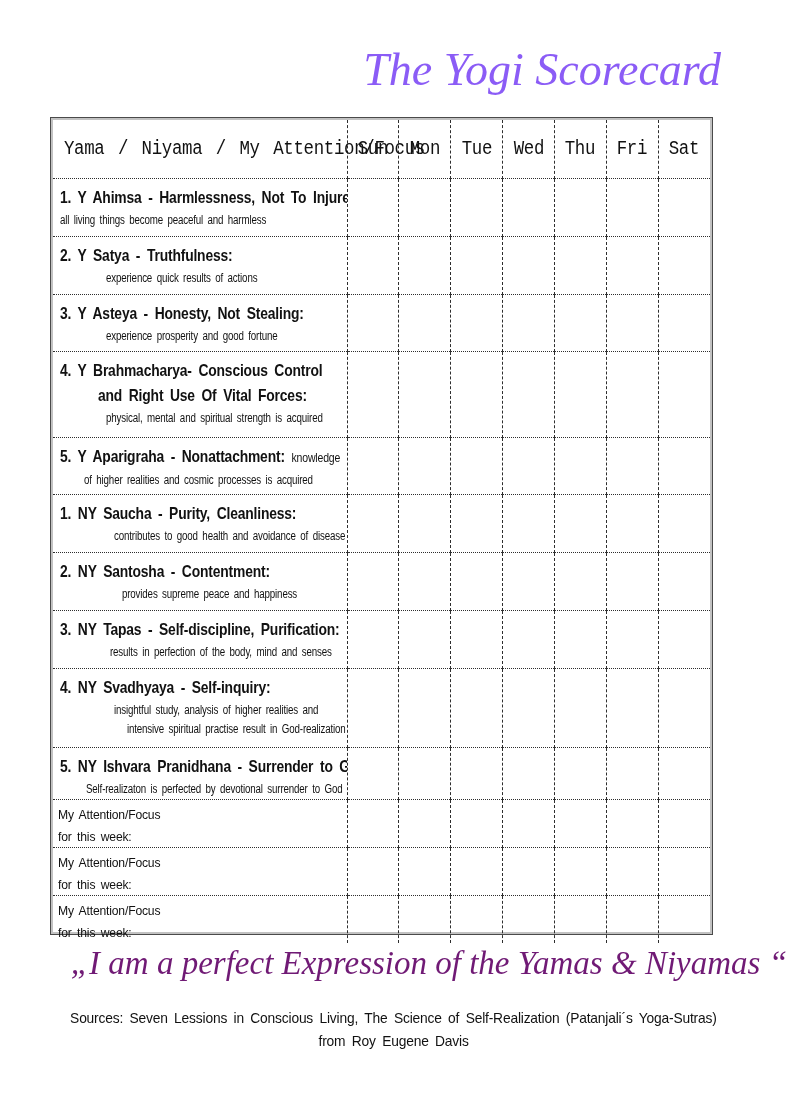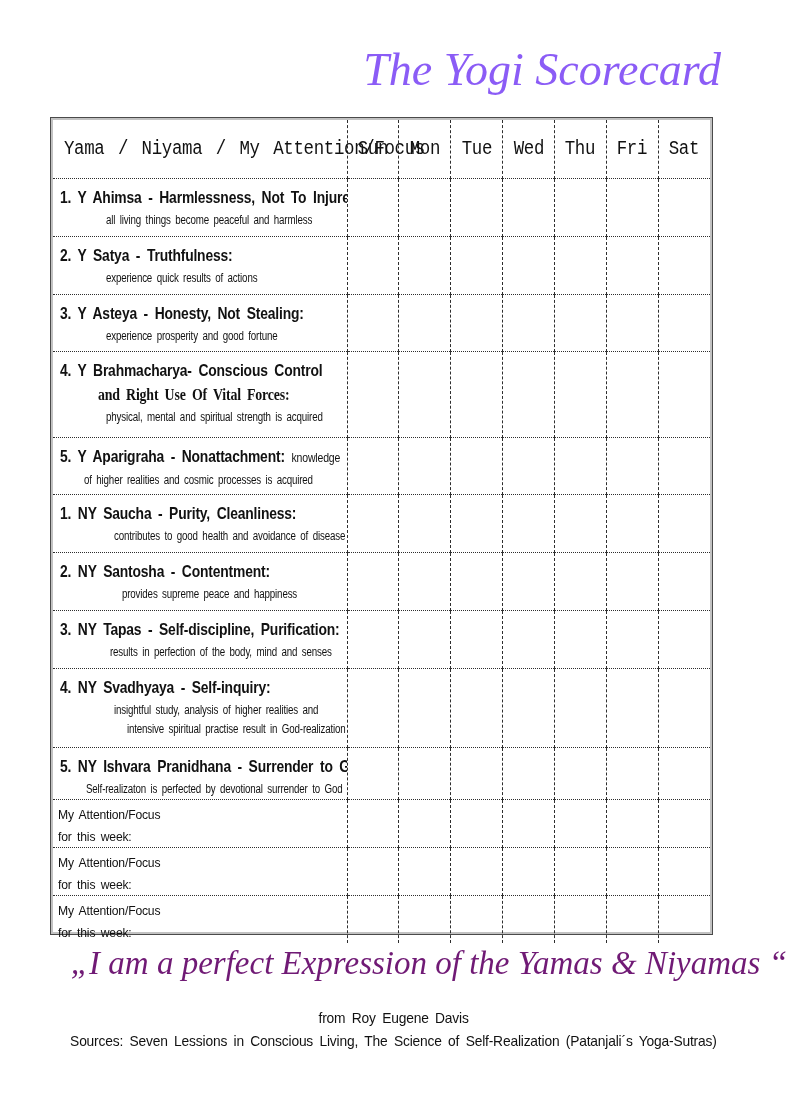--- a/index.html
+++ b/index.html
@@ -138,21 +138,21 @@
             <th class="day-head"><span class="sc">Wed</span></th>
             <th class="day-head"><span class="sc">Thu</span></th>
             <th class="day-head"><span class="sc">Fri</span></th>
             <th class="day-head"><span class="sc">Sat</span></th>
           </tr>
         </thead>
         <tbody id="rows-body">
             <tr style="height: 58px;">
               <td class="label-cell">
                 <div class="t-line"><span class="sc"><span>1. Y Ahimsa - Harmlessness, Not To Injure:</span></span></div>
-                <div class="s-line" style="margin-left: 46px;"><span class="sc">all living things become peaceful and harmless</span></div>
+                <div class="s-line" style=""><span class="sc">all living things become peaceful and harmless</span></div>
               </td>
               <td class="day-cell"></td>
               <td class="day-cell"></td>
               <td class="day-cell"></td>
               <td class="day-cell"></td>
               <td class="day-cell"></td>
               <td class="day-cell"></td>
               <td class="day-cell"></td>
             </tr>
             <tr style="height: 58px;">
@@ -177,21 +177,21 @@
               <td class="day-cell"></td>
               <td class="day-cell"></td>
               <td class="day-cell"></td>
               <td class="day-cell"></td>
               <td class="day-cell"></td>
               <td class="day-cell"></td>
             </tr>
             <tr style="height: 86px;">
               <td class="label-cell">
                 <div class="t-line"><span class="sc"><span>4. Y Brahmacharya- Conscious Control</span></span></div>
-                <div class="t-line" style="margin-left: 38px; font-family: Liberation Serif, serif;"><span class="sc">and Right Use Of Vital Forces:</span></div>
+                <div class="t-line" style="margin-left: 38px;"><span class="sc">and Right Use Of Vital Forces:</span></div>
                 <div class="s-line" style="margin-left: 46px;"><span class="sc">physical, mental and spiritual strength is acquired</span></div>
               </td>
               <td class="day-cell"></td>
               <td class="day-cell"></td>
               <td class="day-cell"></td>
               <td class="day-cell"></td>
               <td class="day-cell"></td>
               <td class="day-cell"></td>
               <td class="day-cell"></td>
             </tr>
@@ -314,17 +314,17 @@
               <td class="day-cell"></td>
             </tr>
           </tbody>
       </table>
     </div>
   </div>
 
   <div class="quote">„I am a perfect Expression of the Yamas &amp; Niyamas “</div>
 
   <div class="sources">
+    <div class="src-line"><span class="sc">Sources: Seven Lessions in Conscious Living, The Science of Self-Realization (Patanjali´s Yoga-Sutras)</span></div>
     <div class="src-line"><span class="sc">from Roy Eugene Davis</span></div>
-    <div class="src-line"><span class="sc">Sources: Seven Lessions in Conscious Living, The Science of Self-Realization (Patanjali´s Yoga-Sutras)</span></div>
   </div>
 
 </div>
 
 </body></html>

